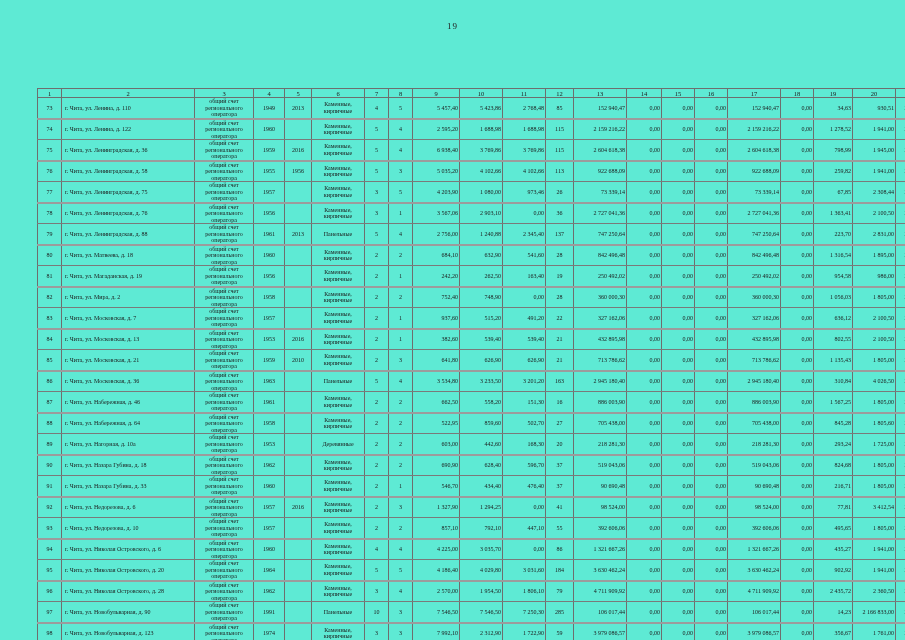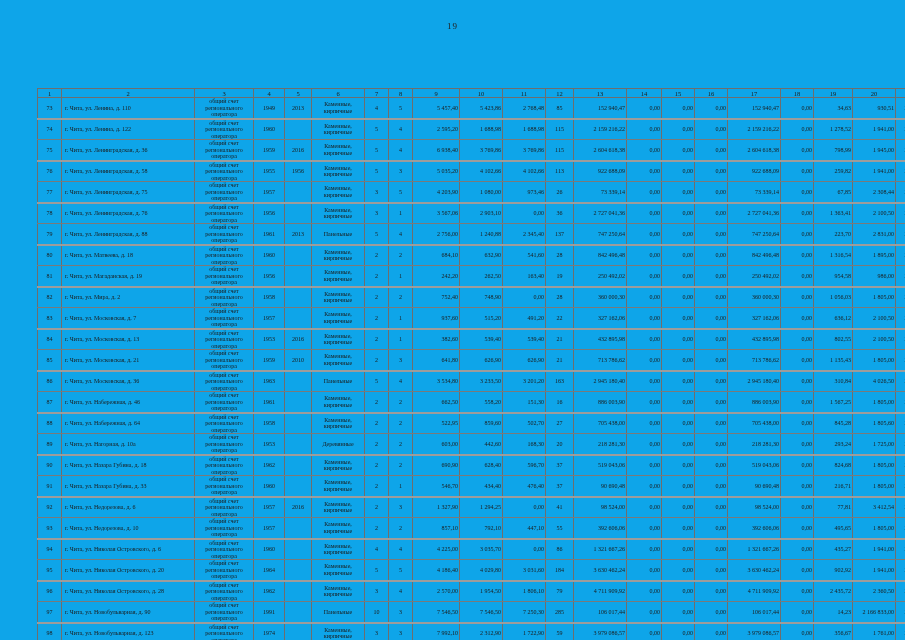--- a/index.html
+++ b/index.html
@@ -1,21 +1,21 @@
 <!DOCTYPE html>
 <html><head>
 <meta charset="utf-8">
 <style>
   html,body{margin:0;padding:0;}
   body{
     width:905px;height:640px;background:#ffffff;
     font-family:"Liberation Serif", serif;color:#161616;
     position:relative;overflow:hidden;
   }
-  .sheet{position:absolute;inset:0;background:#0ea5e9;}
+  .sheet{position:absolute;inset:0;background:#5eead4;}
   .page-number{
     position:absolute;top:21px;left:0;right:0;
     text-align:center;font-size:9px;letter-spacing:1px;color:#222;
   }
   table.data-table{
     position:absolute;left:37px;top:88px;width:831px;
     border-collapse:collapse;table-layout:fixed;
     border:1px solid #3a3a3a;
   }
   .data-table th,.data-table td{

